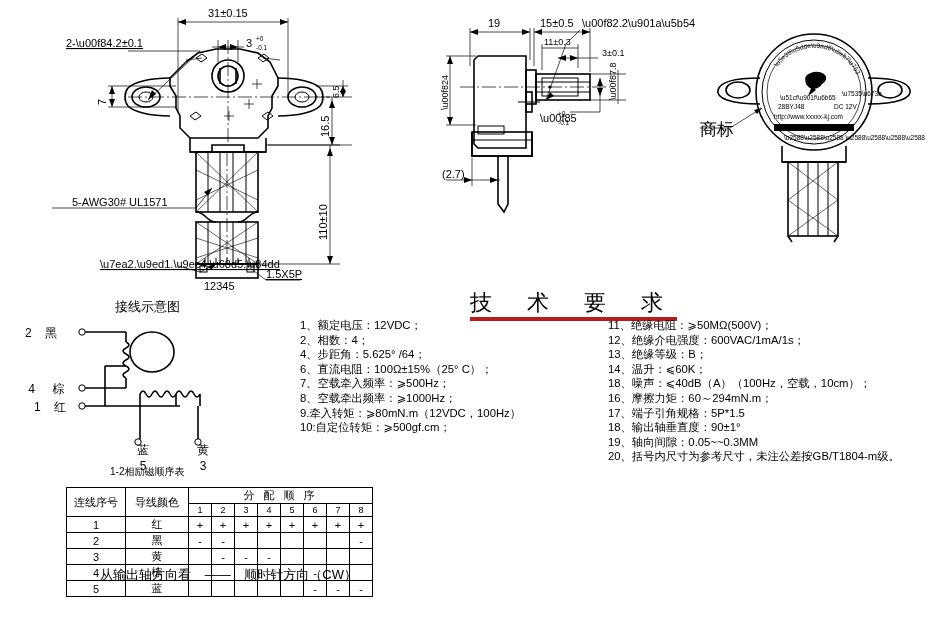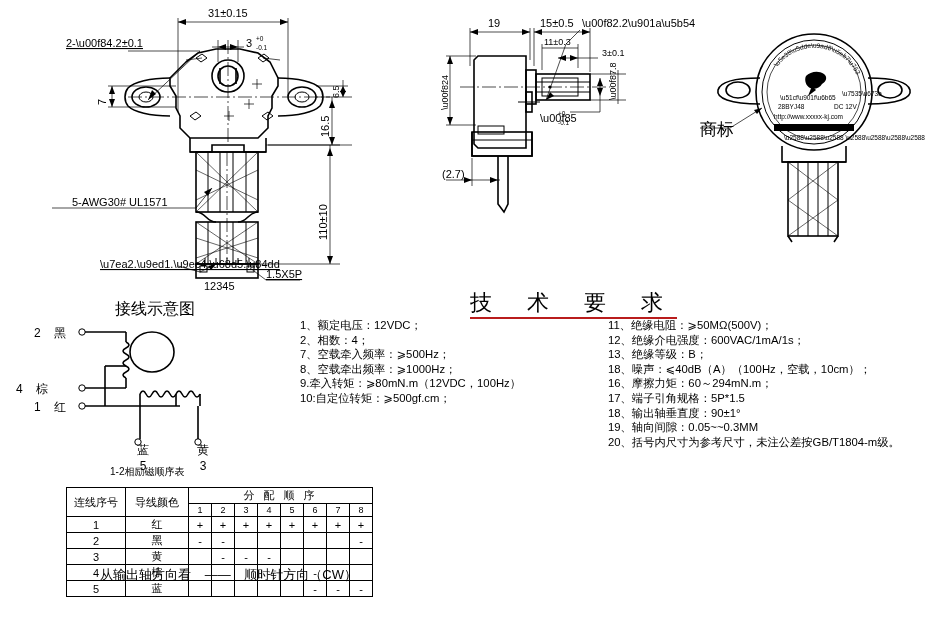--- a/index.html
+++ b/index.html
@@ -4,28 +4,28 @@
 <style>
   html,body{margin:0;padding:0;background:#fff;}
   body{width:930px;height:631px;position:relative;overflow:hidden;
        font-family:"Liberation Sans","DejaVu Sans",sans-serif;color:#000;}
   .abs{position:absolute;}
   .lbl{font-size:11px;line-height:1.1;white-space:nowrap;}
 
   
   #tech-title{left:470px;top:288px;font-size:22px;letter-spacing:14px;
      font-family:"DejaVu Sans",sans-serif;}
-  #tech-title .rule{border-bottom:2px solid #b91c1c;padding-bottom:2px;}
+  #tech-title .rule{border-bottom:4px solid #b91c1c;padding-bottom:2px;}
   .req-col{position:absolute;font-size:11.3px;line-height:14.6px;white-space:nowrap;}
   #req-left{left:300px;top:318px;}
   #req-right{left:608px;top:318px;}
   .req-item{margin:0;padding:0;}
 
   
-  #wiring-title{left:115px;top:300px;font-size:16px;}
+  #wiring-title{left:115px;top:300px;font-size:13px;}
   .term-lbl{font-size:12px;}
   #wire-svg{left:30px;top:320px;}
 
   
   #seq-caption{left:110px;top:466px;font-size:10px;}
   #seq-table{left:66px;top:487px;border-collapse:collapse;}
   #seq-table td,#seq-table th{border:1px solid #000;text-align:center;
       font-size:11px;font-weight:normal;padding:0;height:15px;}
   .hcell{width:58px;margin-top:40px;}
   .ccell{width:62px;}
@@ -393,30 +393,33 @@
 </div>
 <div class="abs lbl" style="left:700px;top:121px;font-size:17px;">商标</div>
 
 <div class="abs" id="tech-title">
   <span class="rule">技  术  要  求</span>
 </div>
 
 <div class="req-col" id="req-left">
   <p class="req-item">1、额定电压：12VDC；</p>
   <p class="req-item">2、相数：4；</p>
+  <p class="req-item">4、步距角：5.625° /64；</p>
+  <p class="req-item">6、直流电阻：100Ω±15%（25° C）；</p>
   <p class="req-item">7、空载牵入频率：⩾500Hz；</p>
   <p class="req-item">8、空载牵出频率：⩾1000Hz；</p>
   <p class="req-item">9.牵入转矩：⩾80mN.m（12VDC，100Hz）</p>
   <p class="req-item">10:自定位转矩：⩾500gf.cm；</p>
 </div>
 
 <div class="req-col" id="req-right">
   <p class="req-item">11、绝缘电阻：⩾50MΩ(500V)；</p>
   <p class="req-item">12、绝缘介电强度：600VAC/1mA/1s；</p>
   <p class="req-item">13、绝缘等级：B；</p>
+  <p class="req-item">14、温升：⩽60K；</p>
   <p class="req-item">18、噪声：⩽40dB（A）（100Hz，空载，10cm）；</p>
   <p class="req-item">16、摩擦力矩：60～294mN.m；</p>
   <p class="req-item">17、端子引角规格：5P*1.5</p>
   <p class="req-item">18、输出轴垂直度：90±1°</p>
   <p class="req-item">19、轴向间隙：0.05~~0.3MM</p>
   <p class="req-item">20、括号内尺寸为参考尺寸，未注公差按GB/T1804-m级。</p>
 </div>
 
 <div class="abs lbl" id="wiring-title">接线示意图</div>
 
@@ -448,25 +451,25 @@
            q3,-6 6,0 q3,6 6,0"></path>
   <path class="ln-th" d="M146,74 q3,-6 6,0 q3,6 6,0 q3,-6 6,0 q3,6 6,0"></path>
   <line class="ln-th" x1="110" y1="74" x2="110" y2="86"></line>
   <line class="ln-th" x1="146" y1="74" x2="146" y2="86"></line>
   <line class="ln-th" x1="170" y1="74" x2="170" y2="86"></line>
 
   <ellipse class="ln-th" cx="122" cy="32" rx="22" ry="20"></ellipse>
 </svg>
 </div>
 
-<div class="abs term-lbl" style="left:34px;top:325px;text-align:right;">
+<div class="abs term-lbl" style="left:25px;top:325px;text-align:right;">
   <span>2</span>
   <span style="margin-left:10px;">黑</span>
 </div>
-<div class="abs term-lbl" style="left:16px;top:381px;">
+<div class="abs term-lbl" style="left:28px;top:381px;font-family:Liberation Mono, monospace;">
   <span>4</span>
   <span style="margin-left:10px;">棕</span>
 </div>
 <div class="abs term-lbl" style="left:34px;top:399px;">
   <span>1</span>
   <span style="margin-left:10px;">红</span>
 </div>
 <div class="abs term-lbl" style="left:133px;top:442px;text-align:center;width:20px;">
   <div>蓝</div>
   <div>5</div>

